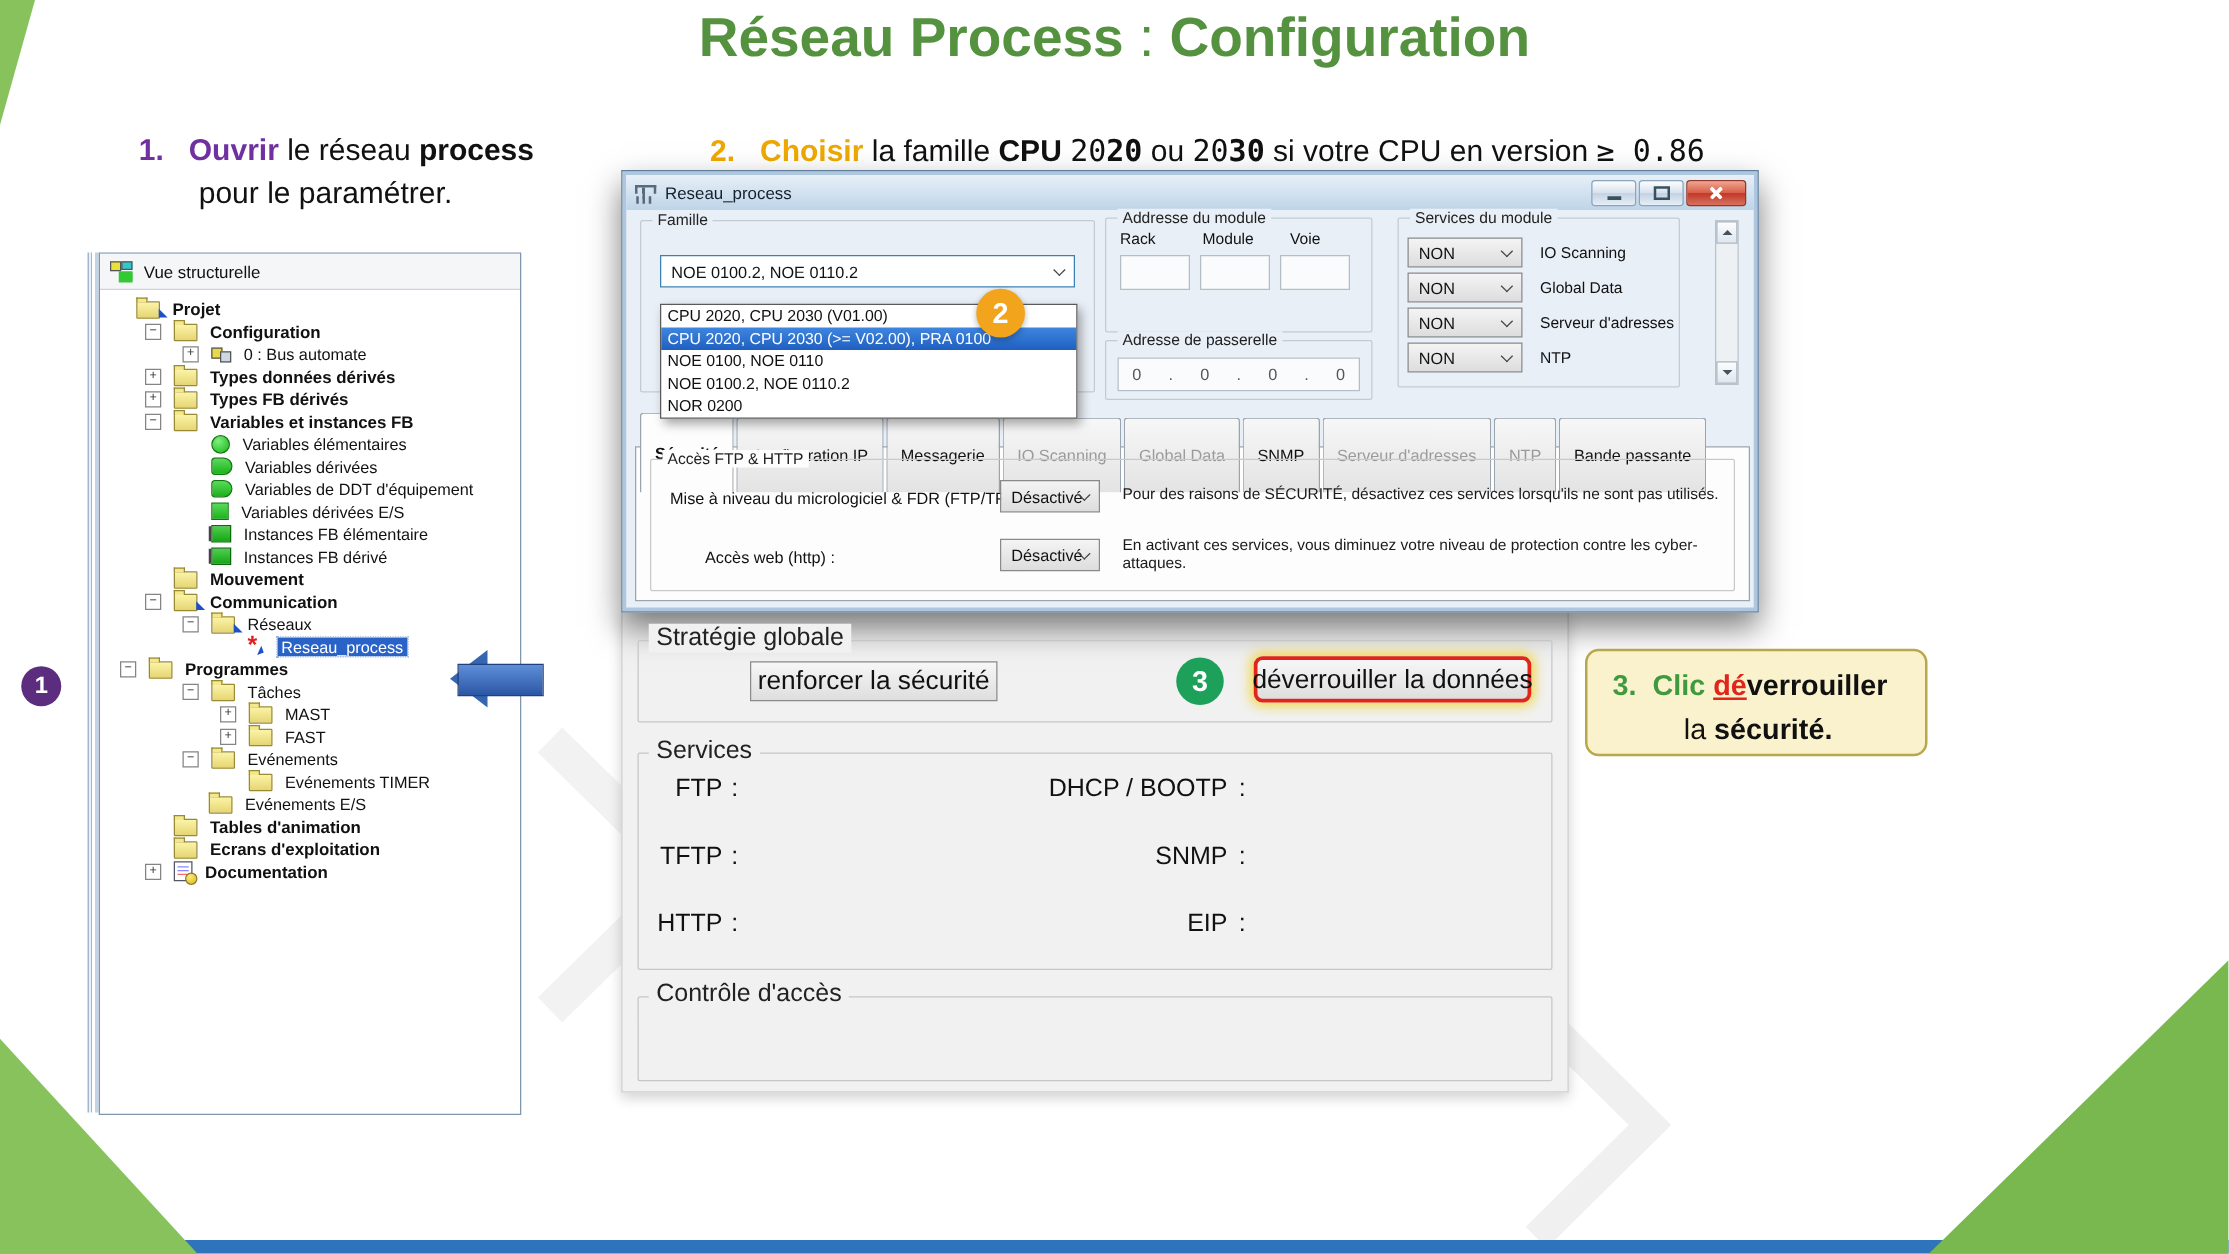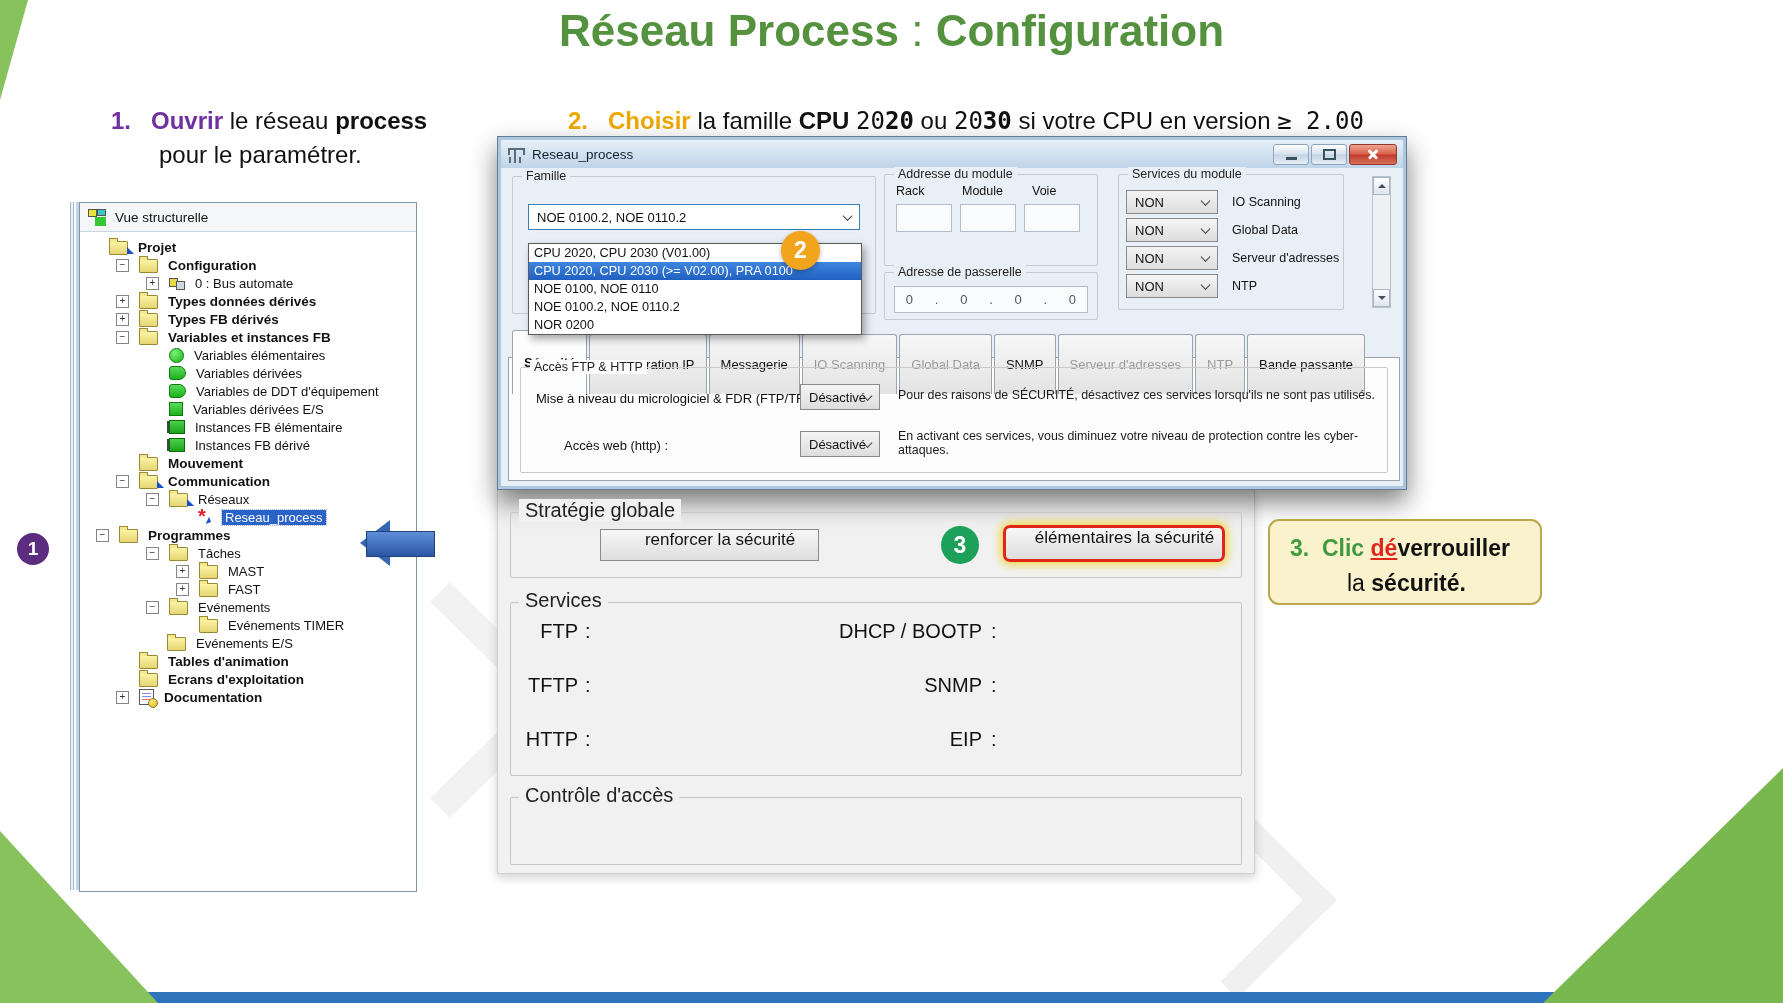--- a/index.html
+++ b/index.html
@@ -111,22 +111,22 @@
   .tab.disabled{color:#9a9a9a;}
   .tabpane{position:absolute;left:508px;top:357px;width:890px;height:122px;background:#fdfdfd;border:1px solid #9aa4ae;z-index:5;}
   .glabel.onwhite{background:#fdfdfd;}
   .note{position:absolute;font-size:12.4px;color:#1a1a1a;z-index:6;}
 
   
   .secpanel{left:497px;top:488px;width:756px;height:384px;background:#f1f1f1;border:1px solid #cfcfcf;
      box-shadow:0 4px 10px rgba(0,0,0,.18);z-index:4;}
   .bigroup{position:absolute;border:1px solid #c6c6c6;border-radius:2px;z-index:5;}
   .biglabel{position:absolute;top:-14px;left:8px;background:#f1f1f1;padding:0 6px;font-size:20px;color:#222;}
-  .btn{position:absolute;background:linear-gradient(#f7f7f7,#dedede);border:1px solid #8a8a8a;font-size:17px;
-     display:flex;justify-content:center;z-index:6;white-space:nowrap;padding-left:21px;}
+  .btn{position:absolute;background:linear-gradient(#f7f7f7,#dedede);border:1px solid #8a8a8a;font-size:21px;
+     display:flex;align-items:center;justify-content:center;z-index:6;white-space:nowrap;}
   .hl-red{border:3px solid #e0251b !important;border-radius:7px;box-shadow:0 0 9px 3px rgba(240,214,70,.95);}
   .svc-label{position:absolute;font-size:20px;text-align:right;z-index:6;}
   .svc-colon{position:absolute;font-size:20px;z-index:6;}
   .combo.big{font-size:19px;padding-right:28px;}
   .combo.big::after{width:8px;height:8px;}
 
   
   .ybox{left:1268px;top:519px;width:274px;height:86px;background:#faf2cd;border:2px solid #b9a84b;border-radius:11px;z-index:6;
      font-size:23px;line-height:1.5;padding:10px 0 0 20px;box-sizing:border-box;}
   .ybox .green{color:#3f9a3f;font-weight:bold;}
@@ -150,21 +150,21 @@
 
 <div class="abs step" style="left:88px;top:104px;width:360px;margin-left:23px;">
   <span class="purple">1.</span>&nbsp;&nbsp;
   <span class="purple">Ouvrir</span><span> le réseau </span><span class="b">process</span>
   <div style="padding-left:48px;">pour le paramétrer.</div>
 </div>
 
 <div class="abs step" style="left:568px;top:104px;width:1000px;white-space:nowrap;">
   <span class="orange">2.</span>&nbsp;&nbsp;
   <span class="orange">Choisir</span><span> la famille </span><span class="b">CPU</span>
-  <span class="mono">20</span><span class="mono b">20</span><span> ou </span><span class="mono">20</span><span class="mono b">30</span><span> si votre CPU en version </span><span class="mono">≥ 2.00</span>
+  <span class="mono">20</span><span class="mono b">20</span><span> ou </span><span class="mono">20</span><span class="mono b">30</span><span> si votre CPU en version </span><span class="mono">≥ 0.86</span>
 </div>
 
 <div class="abs badge" style="left:17px;top:533px;width:32px;height:32px;background:#5c2d7e;font-size:19px;">
     <span>1</span>
   </div>
 
 <div class="abs nav-strip"></div>
 <div class="abs navigator">
   <div class="nav-view">
     <span class="ic-struct"></span>
@@ -418,21 +418,21 @@
 <div class="bigroup" style="left:510px;top:512px;width:730px;height:64px;">
   <span class="biglabel">Stratégie globale</span>
 </div>
 <div class="btn" style="left:600px;top:529px;width:196px;height:30px;">
     <span>renforcer la sécurité</span>
   </div>
 <div class="abs badge" style="left:941px;top:526px;width:38px;height:38px;background:#1ca05a;font-size:23px;">
     <span>3</span>
   </div>
 <div class="btn hl-red" style="left:1003px;top:525px;width:222px;height:37px;box-sizing:border-box;">
-    <span>élémentaires la sécurité</span>
+    <span>déverrouiller la données</span>
   </div>
 
 <div class="bigroup" style="left:510px;top:602px;width:730px;height:172px;">
   <span class="biglabel">Services</span>
 </div>
 <span class="svc-label" style="left:498px;top:620px;width:80px;">FTP</span>
 <span class="svc-colon" style="left:585px;top:620px;">:</span>
 <div class="combo big" style="left:600px;top:616px;width:190px;height:31px;box-sizing:border-box;">
     <span>Activé</span>
   </div>

